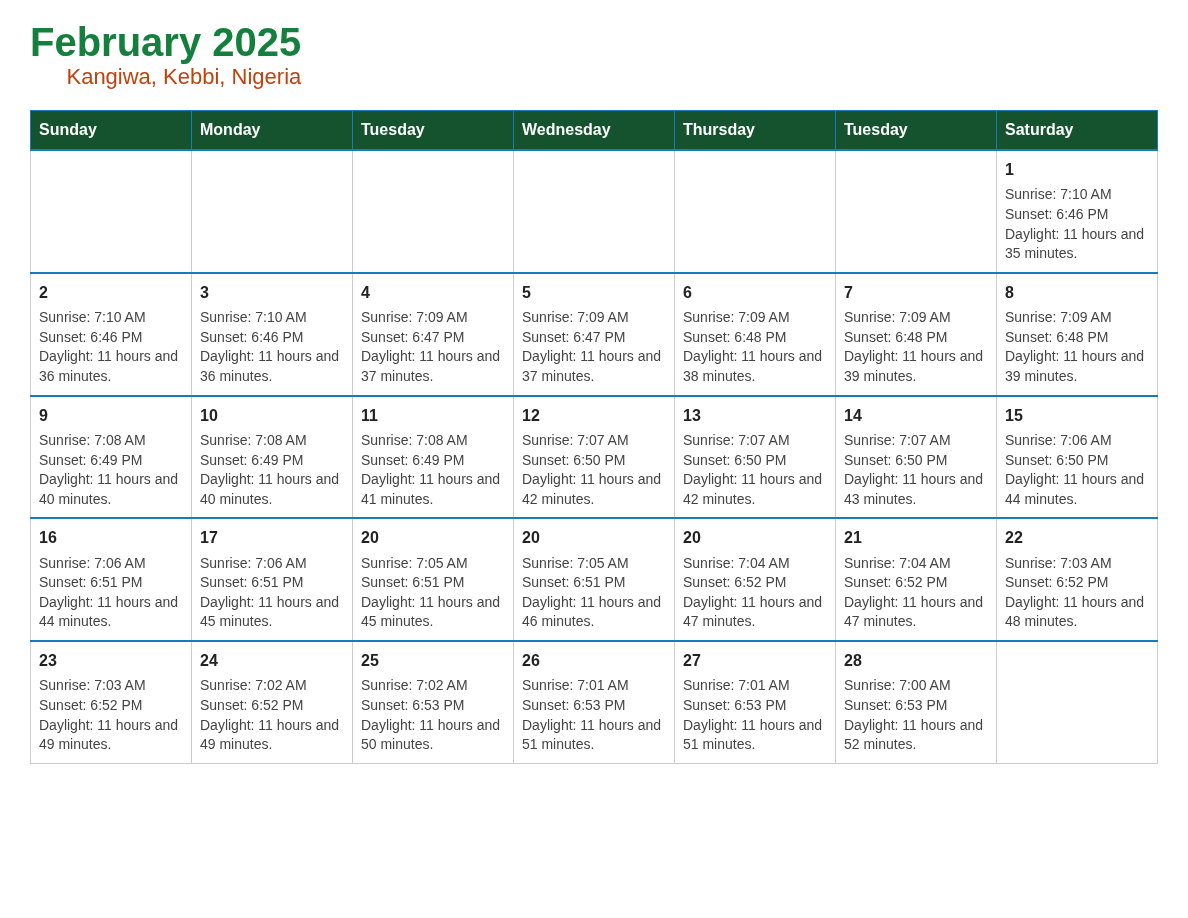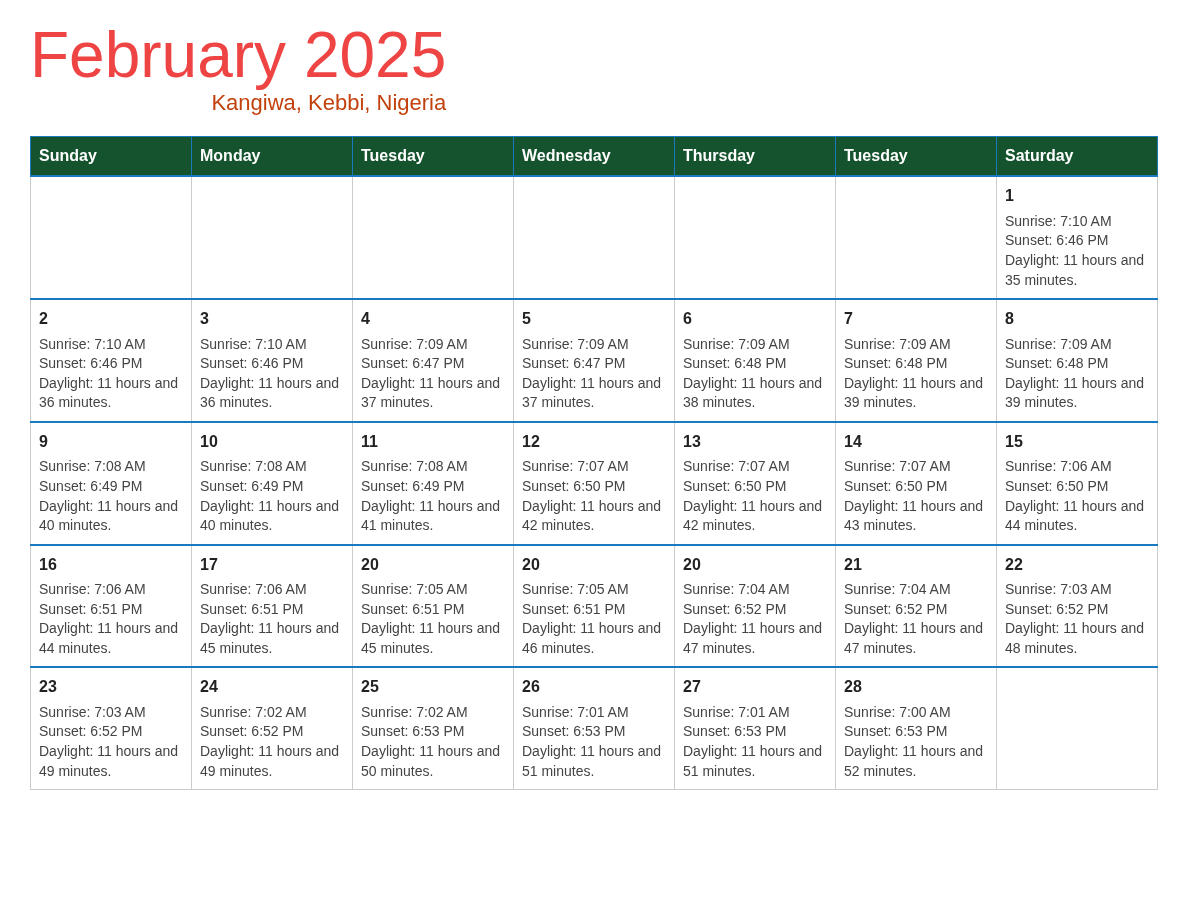--- a/index.html
+++ b/index.html
@@ -17,23 +17,23 @@
     }
     .logo {
       display: flex;
       flex-direction: column;
       align-items: flex-start;
     }
     .title-block {
       text-align: right;
     }
     .calendar-title {
-      font-size: 64px;
-      font-weight: normal;
-      color: #ef4444;
+      font-size: 40px;
+      font-weight: bold;
+      color: #15803d;
       line-height: 1.1;
     }
     .calendar-subtitle {
       font-size: 22px;
       color: #c2410c;
     }
     table {
       width: 100%;
       border-collapse: collapse;
     }

